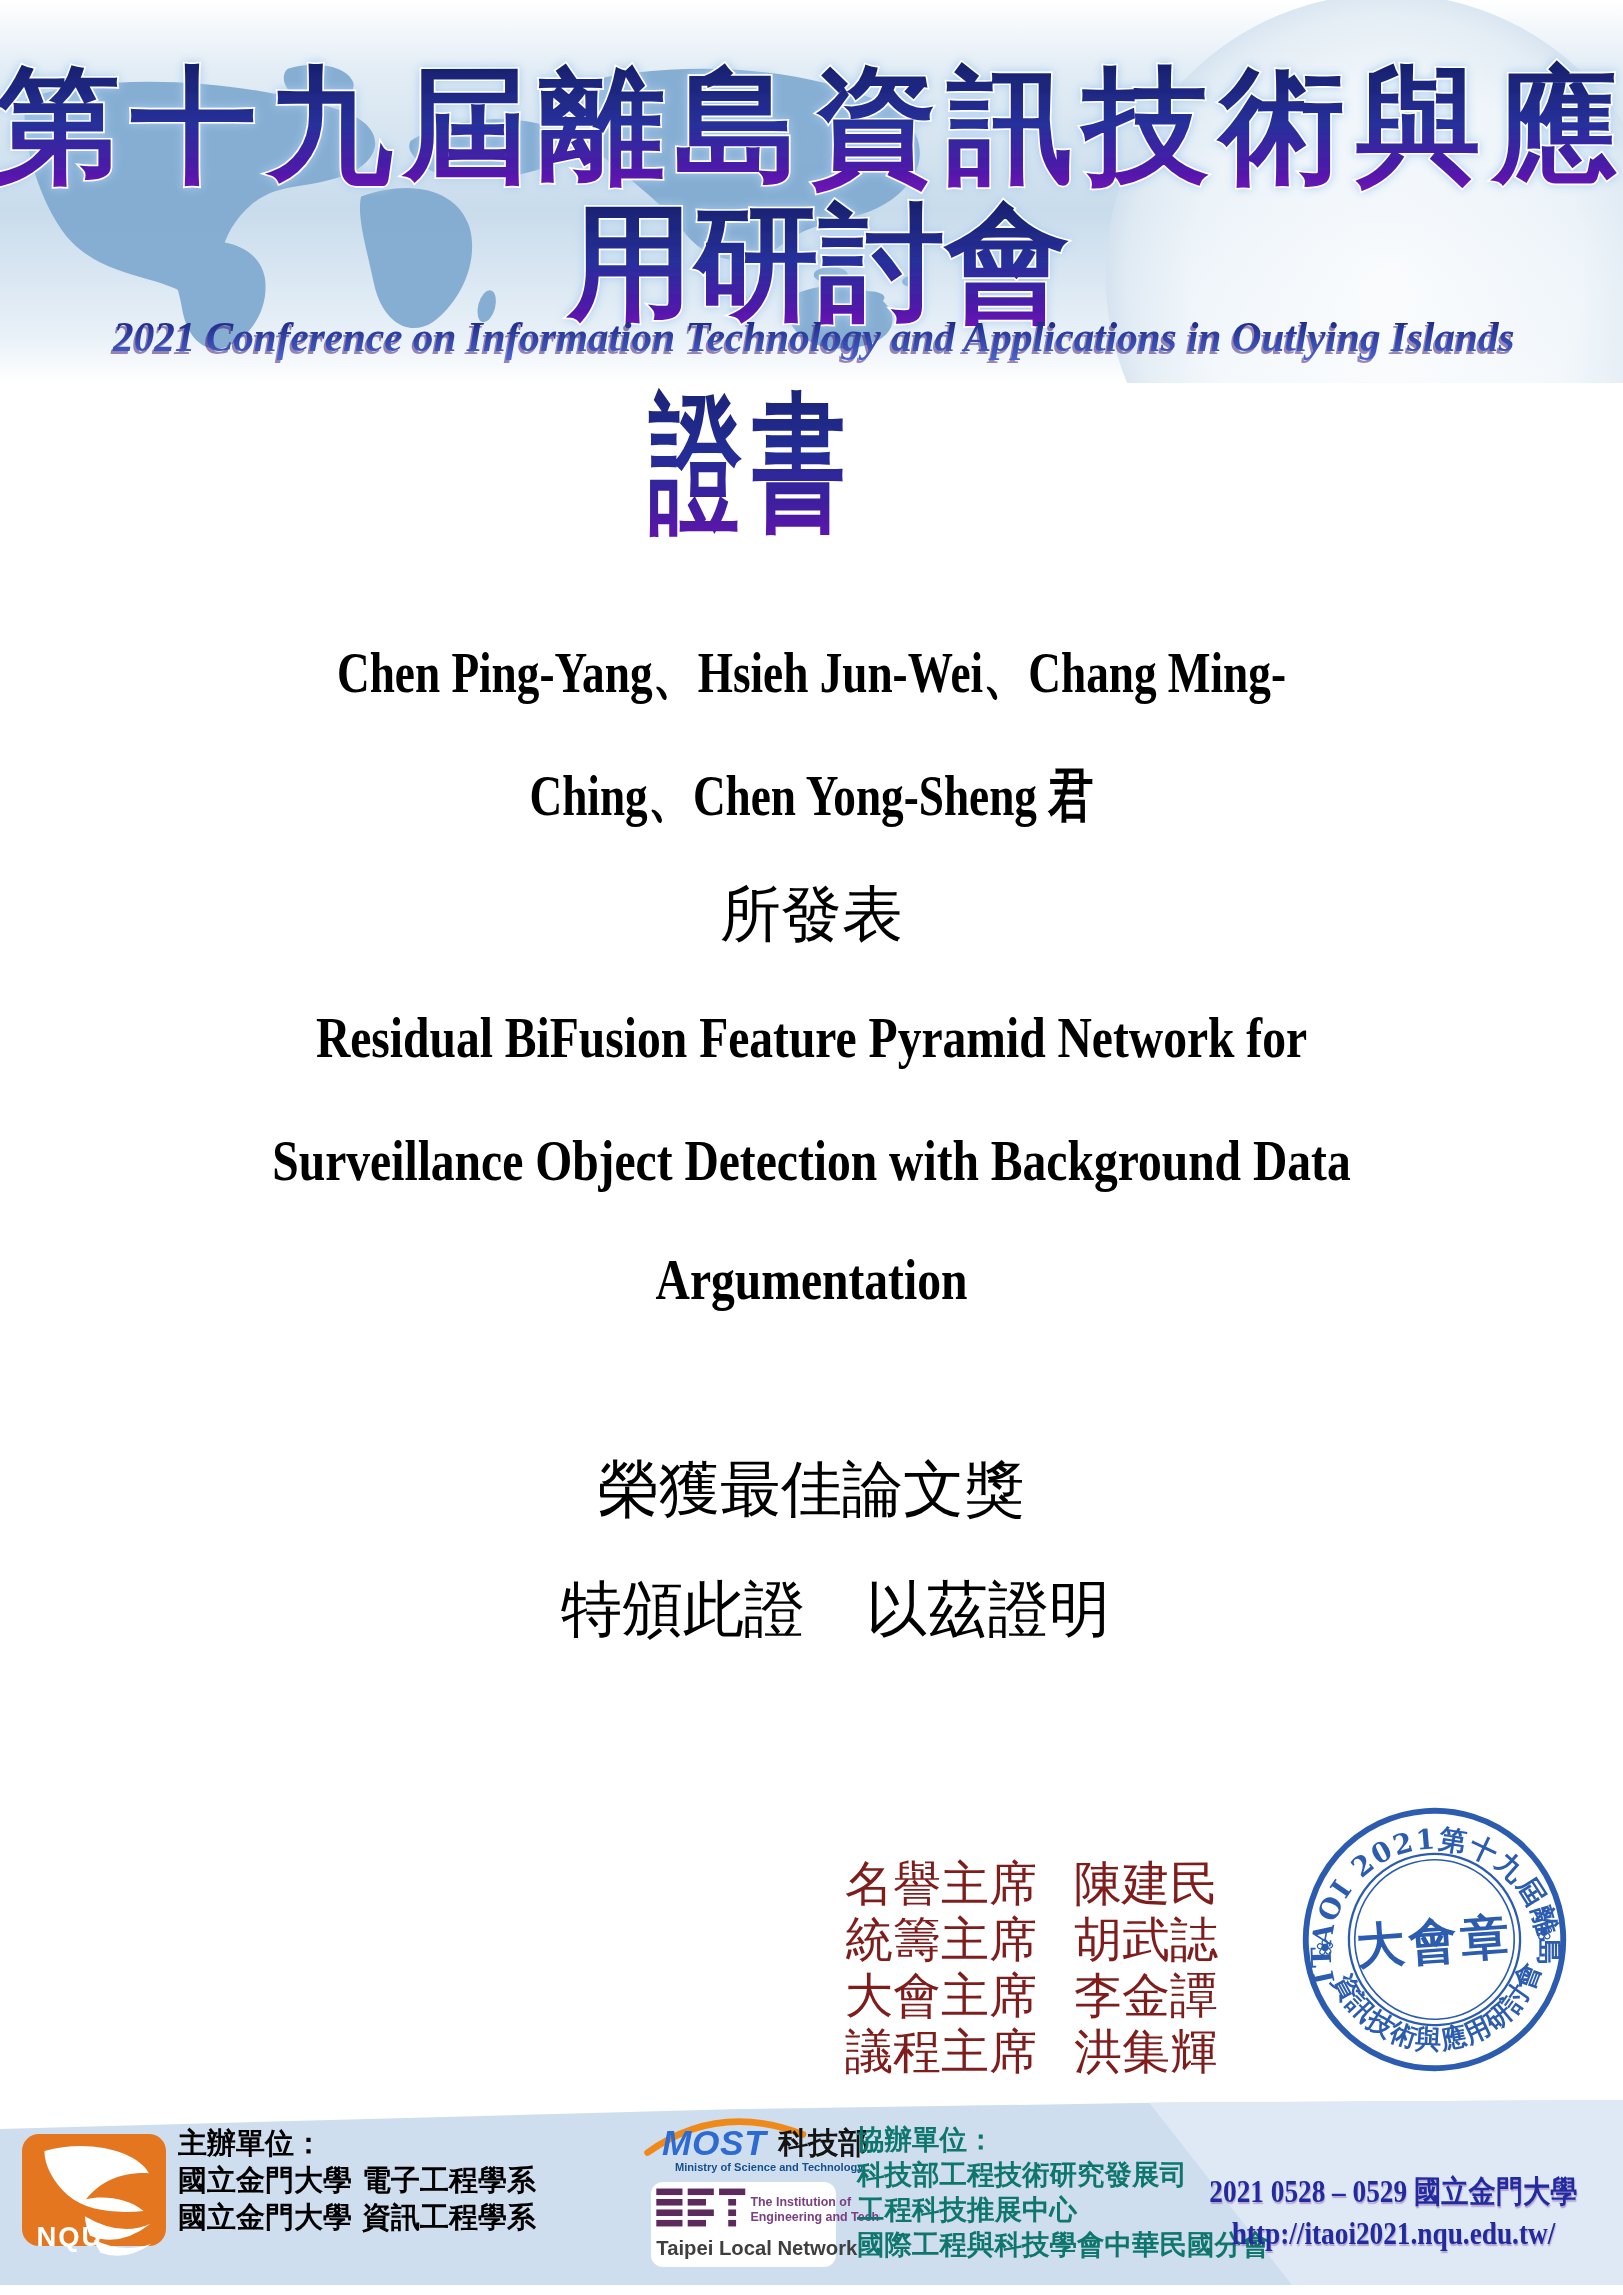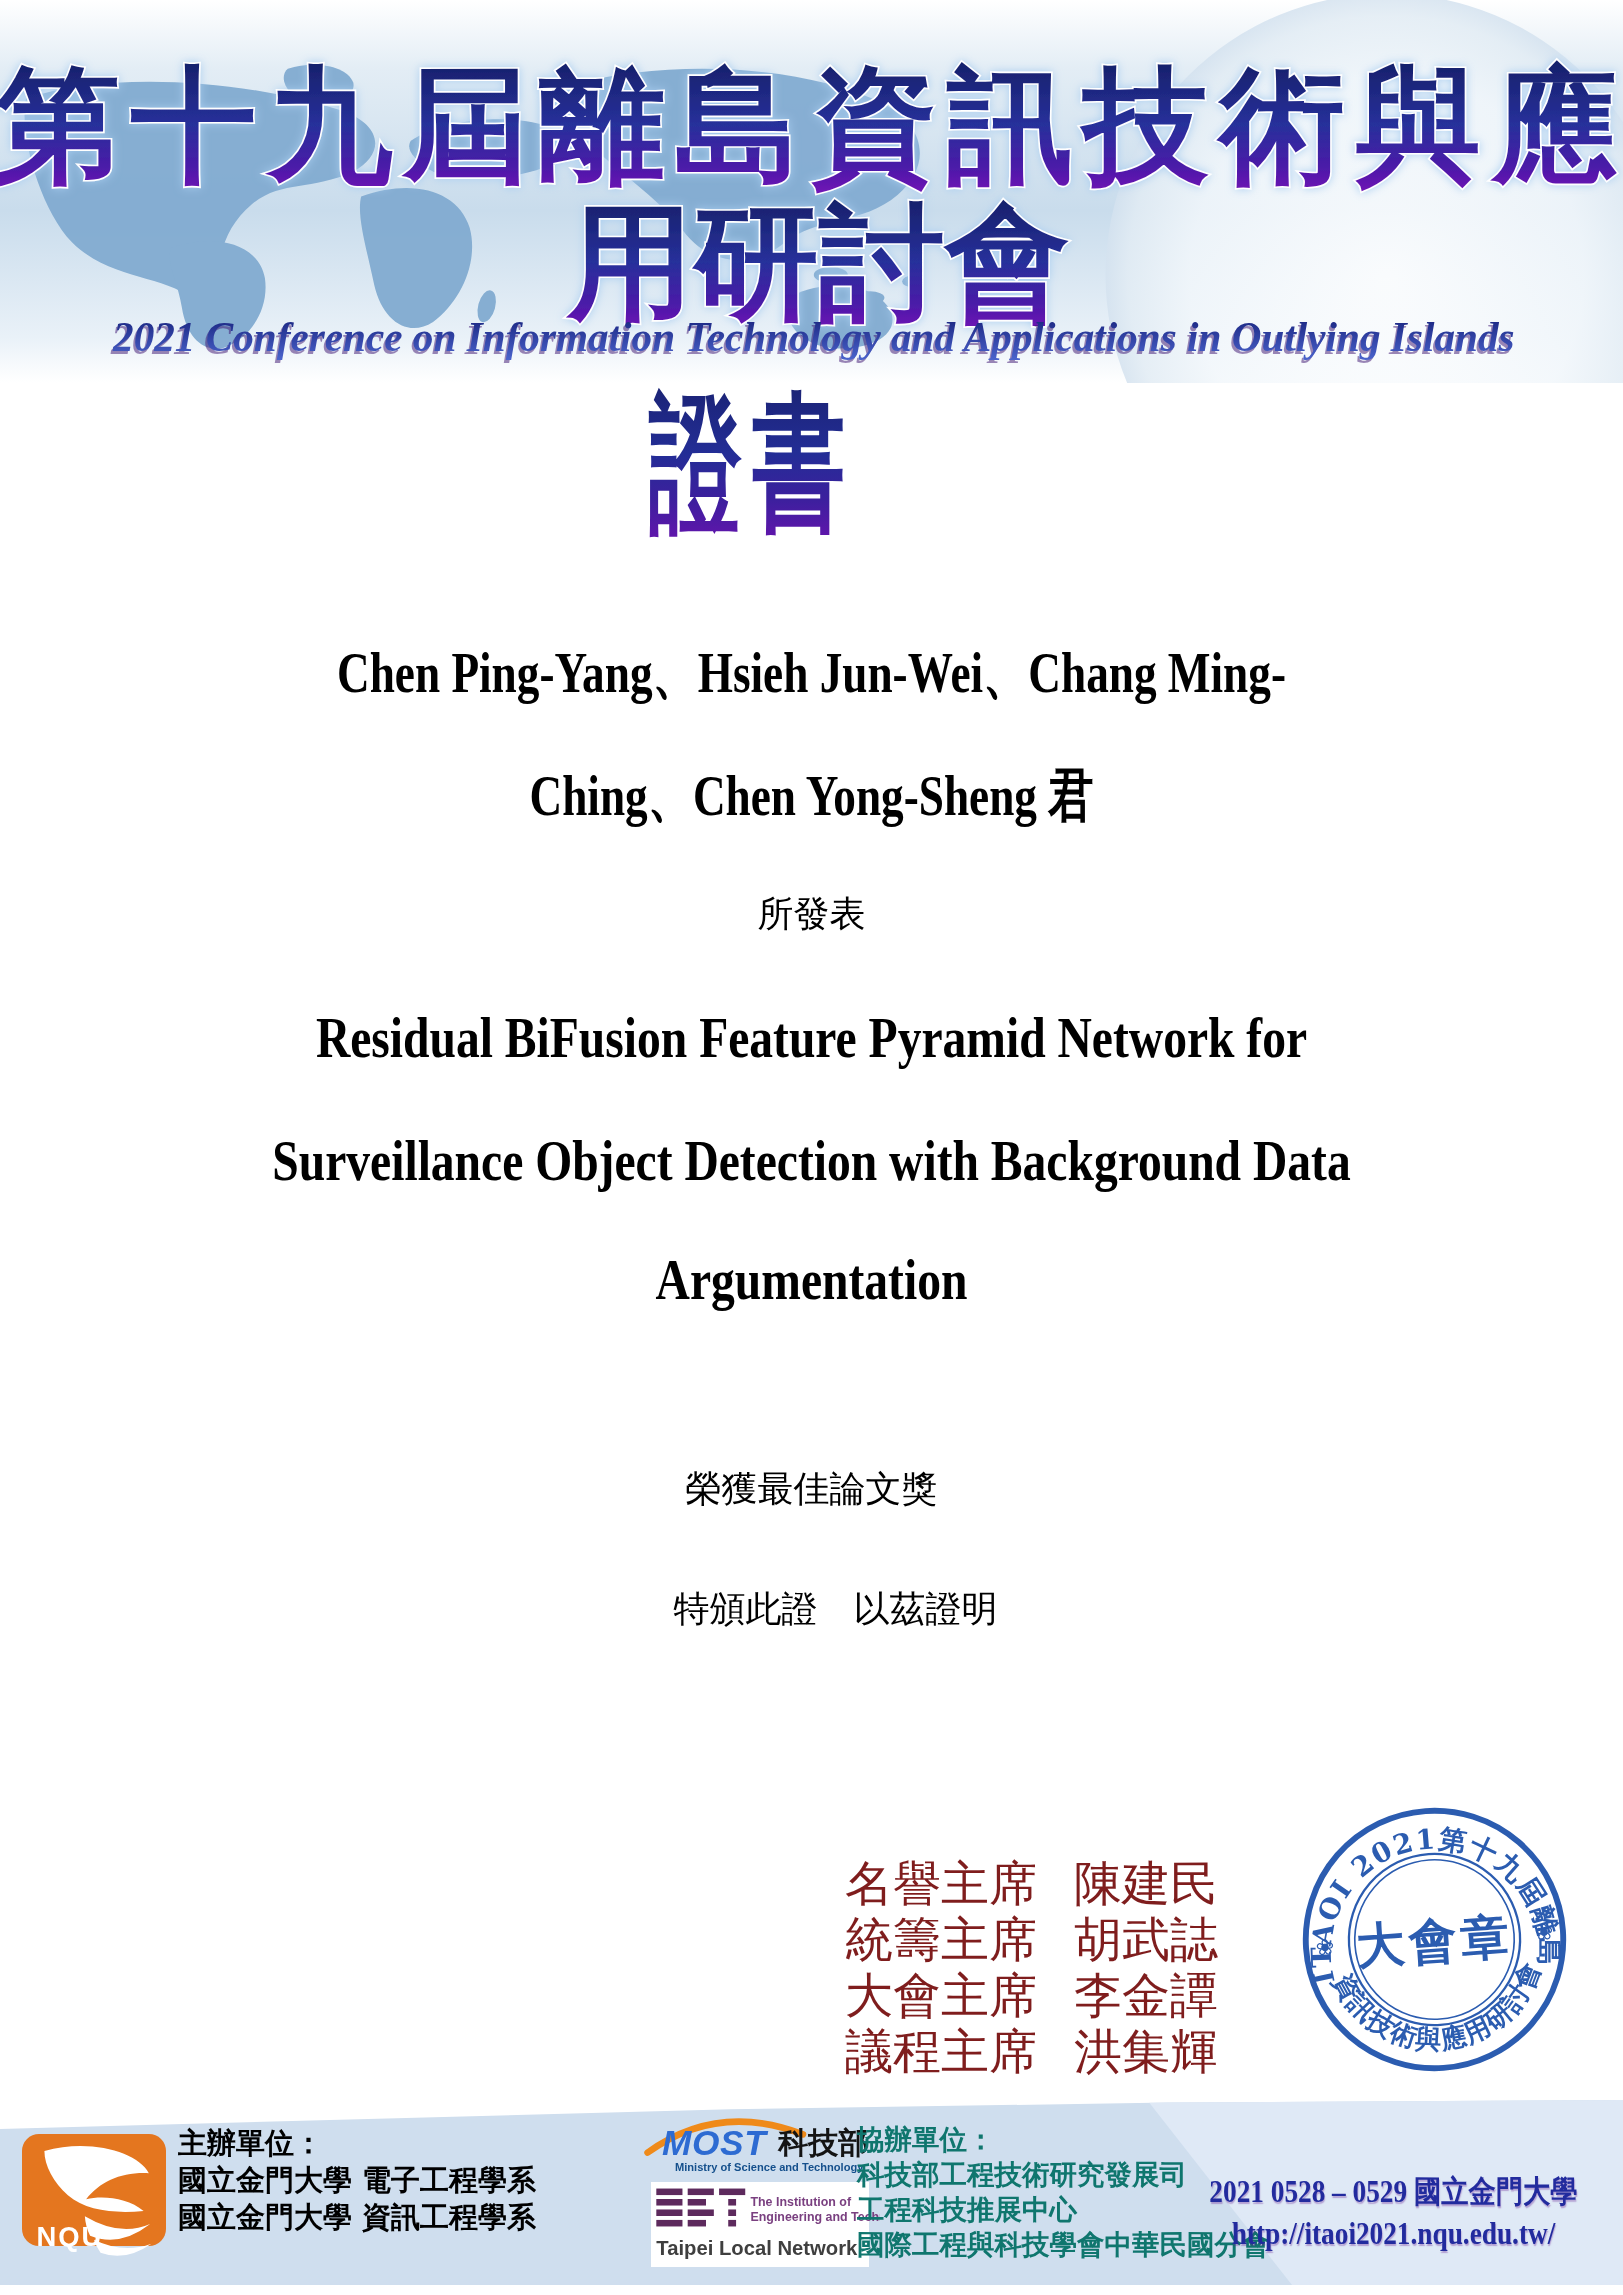--- a/index.html
+++ b/index.html
@@ -8,21 +8,21 @@
   svg text{dominant-baseline:alphabetic;}
 
   
   .line{position:absolute;left:0;width:1623px;text-align:center;color:#000;white-space:nowrap;}
   .en{font-family:"Liberation Serif",serif;font-weight:700;}
   .zh{font-family:"DejaVu Serif","Liberation Serif",serif;font-weight:400;}
   .narrow78{transform:scaleX(0.78);transform-origin:50% 50%;}
   .narrow82{transform:scaleX(0.82);transform-origin:50% 50%;}
 
   .names{font-size:58px;line-height:65px;}
-  .zhbody{font-size:36px;line-height:60px;}
+  .zhbody{font-size:61px;line-height:60px;}
   .ptitle{font-size:58px;line-height:65px;}
 
   
   .sigblock{position:absolute;left:845px;top:1855px;}
   .sigrow{display:flex;gap:37px;height:56px;line-height:56px;
           font-size:48px;color:#7f1d1d;font-weight:400;white-space:nowrap;
           font-family:"DejaVu Serif","Liberation Serif",serif;}
 
   
   .footer-band{position:absolute;left:0;top:2100px;width:1623px;height:185px;background:#cfdeee;
@@ -31,21 +31,21 @@
     clip-path:polygon(5.2px 0,481px 0,481px 185px,150px 185px);}
 
   .nqu-logo{position:absolute;left:21.6px;top:2134px;width:144px;height:112px;
     background:#e4761f;border-radius:17px;}
 
   .hostblock{position:absolute;left:178px;top:2125px;color:#000;font-weight:700;
     font-size:29px;line-height:37px;white-space:nowrap;}
   .cohostblock{position:absolute;left:857px;top:2122px;color:#0f766e;font-weight:700;
     font-size:27.5px;line-height:35px;white-space:nowrap;}
 
-  .iet-box{position:absolute;left:651px;top:2182px;width:218px;height:85px;background:#ffffff;}
+  .iet-box{position:absolute;left:651px;top:2182px;width:185px;height:85px;background:#ffffff;border-radius:12px;}
 
   .dateblock{position:absolute;left:1171px;width:445px;text-align:center;color:#222b9e;
     font-family:"Liberation Serif",serif;font-weight:700;font-size:31px;white-space:nowrap;
     transform:scaleX(0.88);transform-origin:50% 50%;
     text-shadow:0.7px 2px 1.3px rgba(96,24,144,0.35);}
   .date-line{top:2171px;}
   .url-line{top:2216px;}
 
   .abs{position:absolute;}
 </style>

